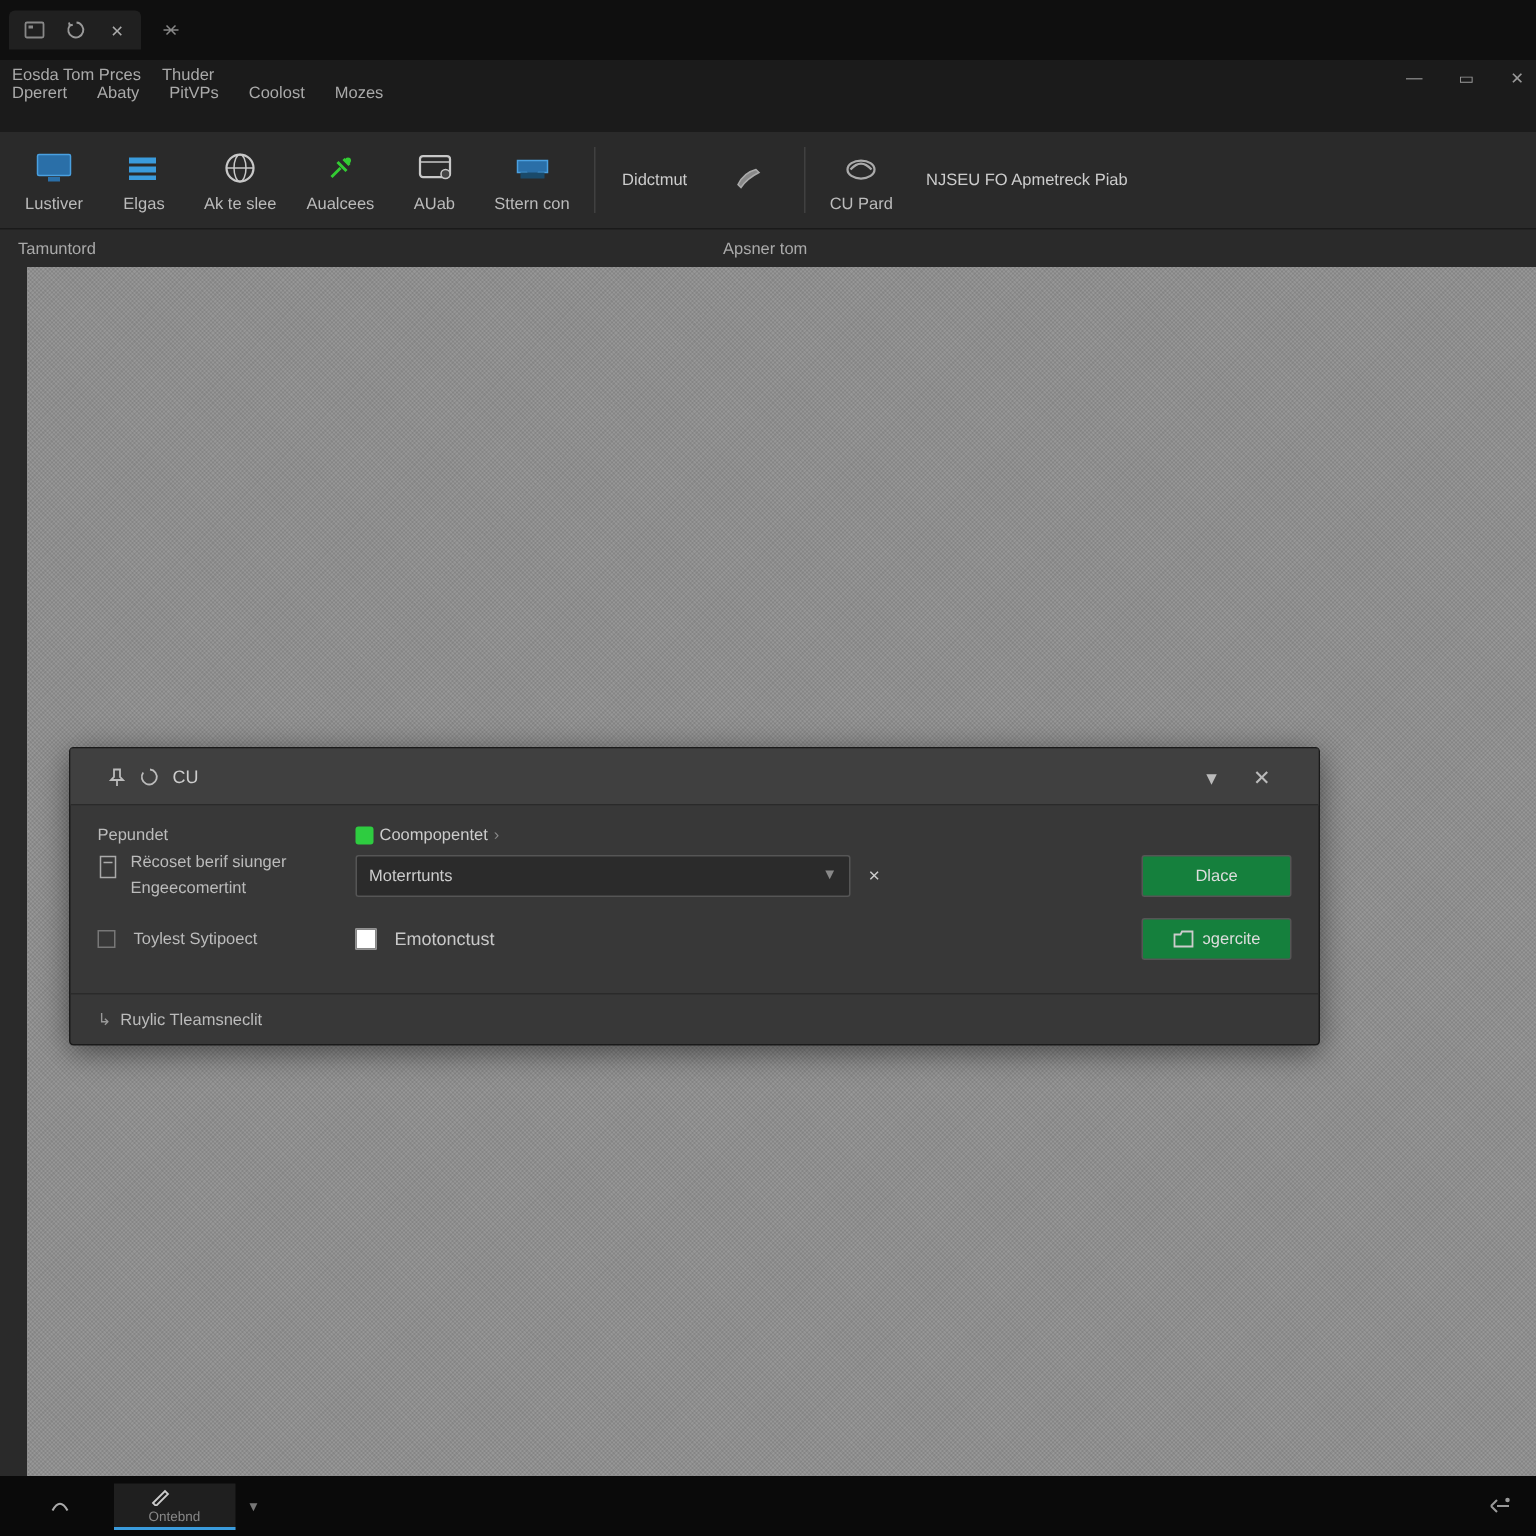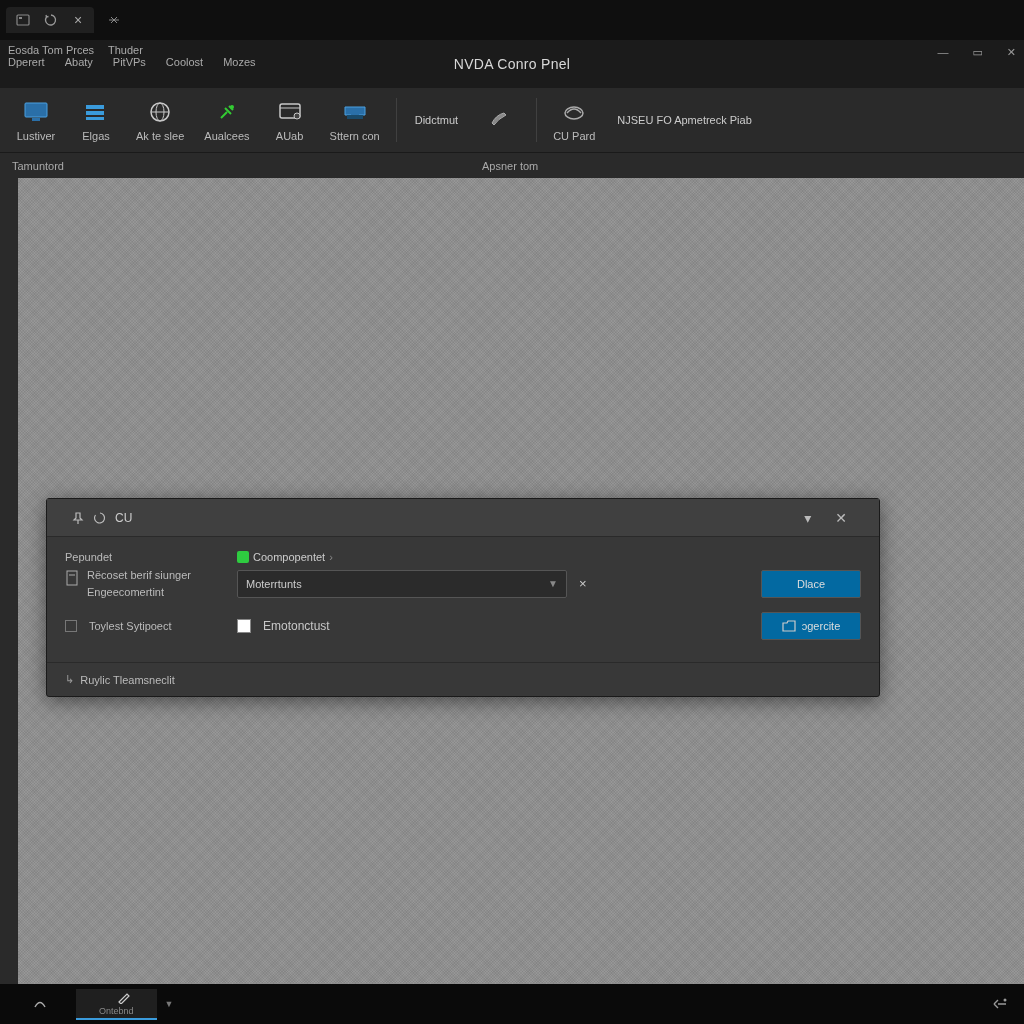--- a/index.html
+++ b/index.html
@@ -41,33 +41,33 @@
 .dialog .dlg-title .dlg-tlabel { font-size: 12px; color: #ccc; flex: 1; }
 .dialog .dlg-title .dlg-tctrl { color: #bbb; cursor: pointer; padding: 4px 8px; font-size: 14px; }
 .dialog .dlg-body { padding: 14px 18px 12px 18px; }
 .dialog .row { display: flex; align-items: flex-end; gap: 12px; margin-bottom: 10px; }
 .dialog .col-left { width: 160px; font-size: 11px; color: #bbb; }
 .dialog .tag { display: inline-flex; align-items: center; gap: 4px; font-size: 11px; color: #ccc; }
 .dialog .tag .swatch { width: 12px; height: 12px; background: #2ecc40; border-radius: 2px; }
 .dialog .select { flex: 0 0 330px; height: 28px; background: #2b2b2b; border: 1px solid #555; border-radius: 2px; display: flex; align-items: center; padding: 0 8px; font-size: 11px; color: #ccc; position: relative; cursor: pointer; }
 .dialog .select .chev { position: absolute; right: 8px; color: #888; font-size: 10px; }
 .dialog .clear-x { color: #ccc; font-size: 13px; cursor: pointer; }
-.dialog .btn { height: 28px; min-width: 100px; background: #0369a1; border: 1px solid #555; border-radius: 2px; display: inline-flex; align-items: center; justify-content: center; gap: 6px; font-size: 11px; color: #ddd; cursor: pointer; padding: 0 12px; }
+.dialog .btn { height: 28px; min-width: 100px; background: #15803d; border: 1px solid #555; border-radius: 2px; display: inline-flex; align-items: center; justify-content: center; gap: 6px; font-size: 11px; color: #ddd; cursor: pointer; padding: 0 12px; }
 .dialog .btn .bicon { width: 14px; height: 14px; display: flex; align-items: center; justify-content: center; }
 .dialog .chk { width: 14px; height: 14px; border: 1px solid #888; background: #fff; display: inline-block; vertical-align: middle; margin-right: 6px; }
 .dialog .chk.unchecked { width: 12px; height: 12px; border: 1px solid #777; background: transparent; }
 .dialog .side-btns { margin-left: auto; display: flex; gap: 10px; }
 .dialog .dlg-footer { border-top: 1px solid #2a2a2a; padding: 10px 18px; display: flex; align-items: center; }
 .dialog .dlg-footer .foot-left { font-size: 11px; color: #bbb; display: flex; align-items: center; gap: 6px; }
 .dialog .dlg-footer .foot-btns { margin-left: auto; display: flex; gap: 10px; }
 .dialog .row2 { display: flex; align-items: flex-start; gap: 12px; }
 .dialog .row2 .sub { font-size: 11px; color: #bbb; line-height: 1.5; }
 
 .taskbar { height: 40px; background: #0a0a0a; display: flex; align-items: center; padding: 0 8px; gap: 4px; position: absolute; bottom: 0; left: 0; right: 0; }
-.taskbar .tb-item { display: flex; flex-direction: column; align-items: flex-end; justify-content: center; padding: 2px 23px; cursor: pointer; gap: 1px; border-bottom: 2px solid transparent; }
+.taskbar .tb-item { display: flex; flex-direction: column; align-items: flex-start; justify-content: center; padding: 2px 23px; cursor: pointer; gap: 1px; border-bottom: 2px solid transparent; }
 .taskbar .tb-item.active { background: #1f1f1f; border-bottom-color: #3a9bdc; }
 .taskbar .tb-item .tb-icon { width: 18px; height: 14px; display: flex; align-items: center; justify-content: center; color: #999; }
 .taskbar .tb-item .tb-label { font-size: 9px; color: #888; }
 .taskbar .chev-sm { color: #777; font-size: 9px; padding: 0 4px; cursor: pointer; }
 .taskbar .tb-right { margin-left: auto; color: #888; font-size: 13px; cursor: pointer; padding: 0 8px; }
 
 svg { display: block; }
 </style>
 </head>
 <body>
@@ -93,21 +93,20 @@
         <path d="M1 6 L11 6 M3 3 L9 9 M3 9 L9 3" stroke="#888" stroke-width="1"></path>
       </svg>
   </span>
 </div>
 
 <div class="header">
   <div class="menu-strip">
     <span>Eosda Tom Prces</span>
     <span>Thuder</span>
   </div>
-  <div class="app-title">NVDA Conro Pnel</div>
   <div class="win-controls">
     <span>—</span>
     <span>▭</span>
     <span>✕</span>
   </div>
   <div class="menu-strip2">
     <span>Dperert</span>
     <span>Abaty</span>
     <span>PitVPs</span>
     <span>Coolost</span>

